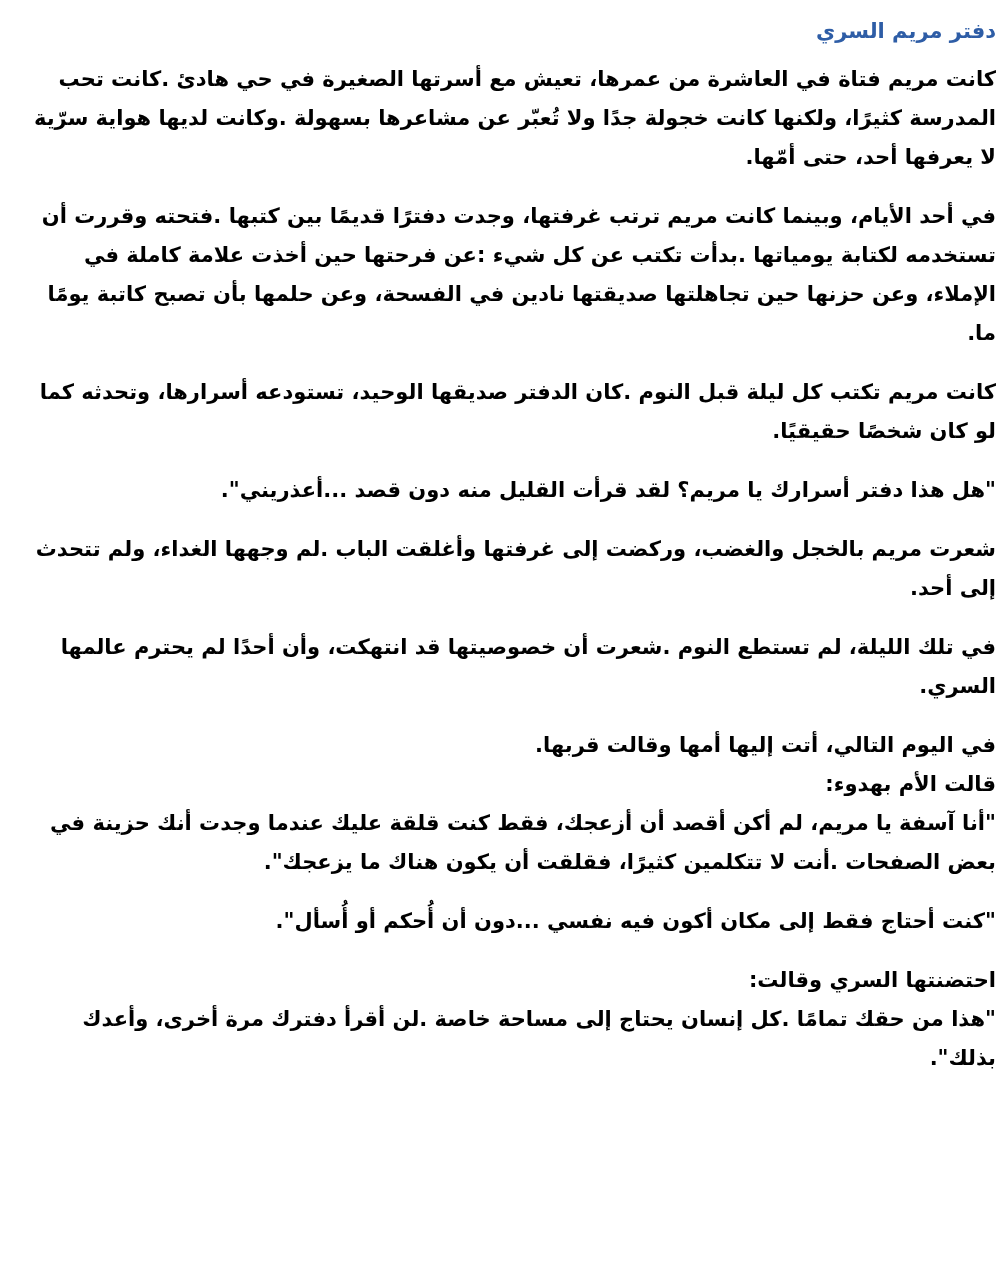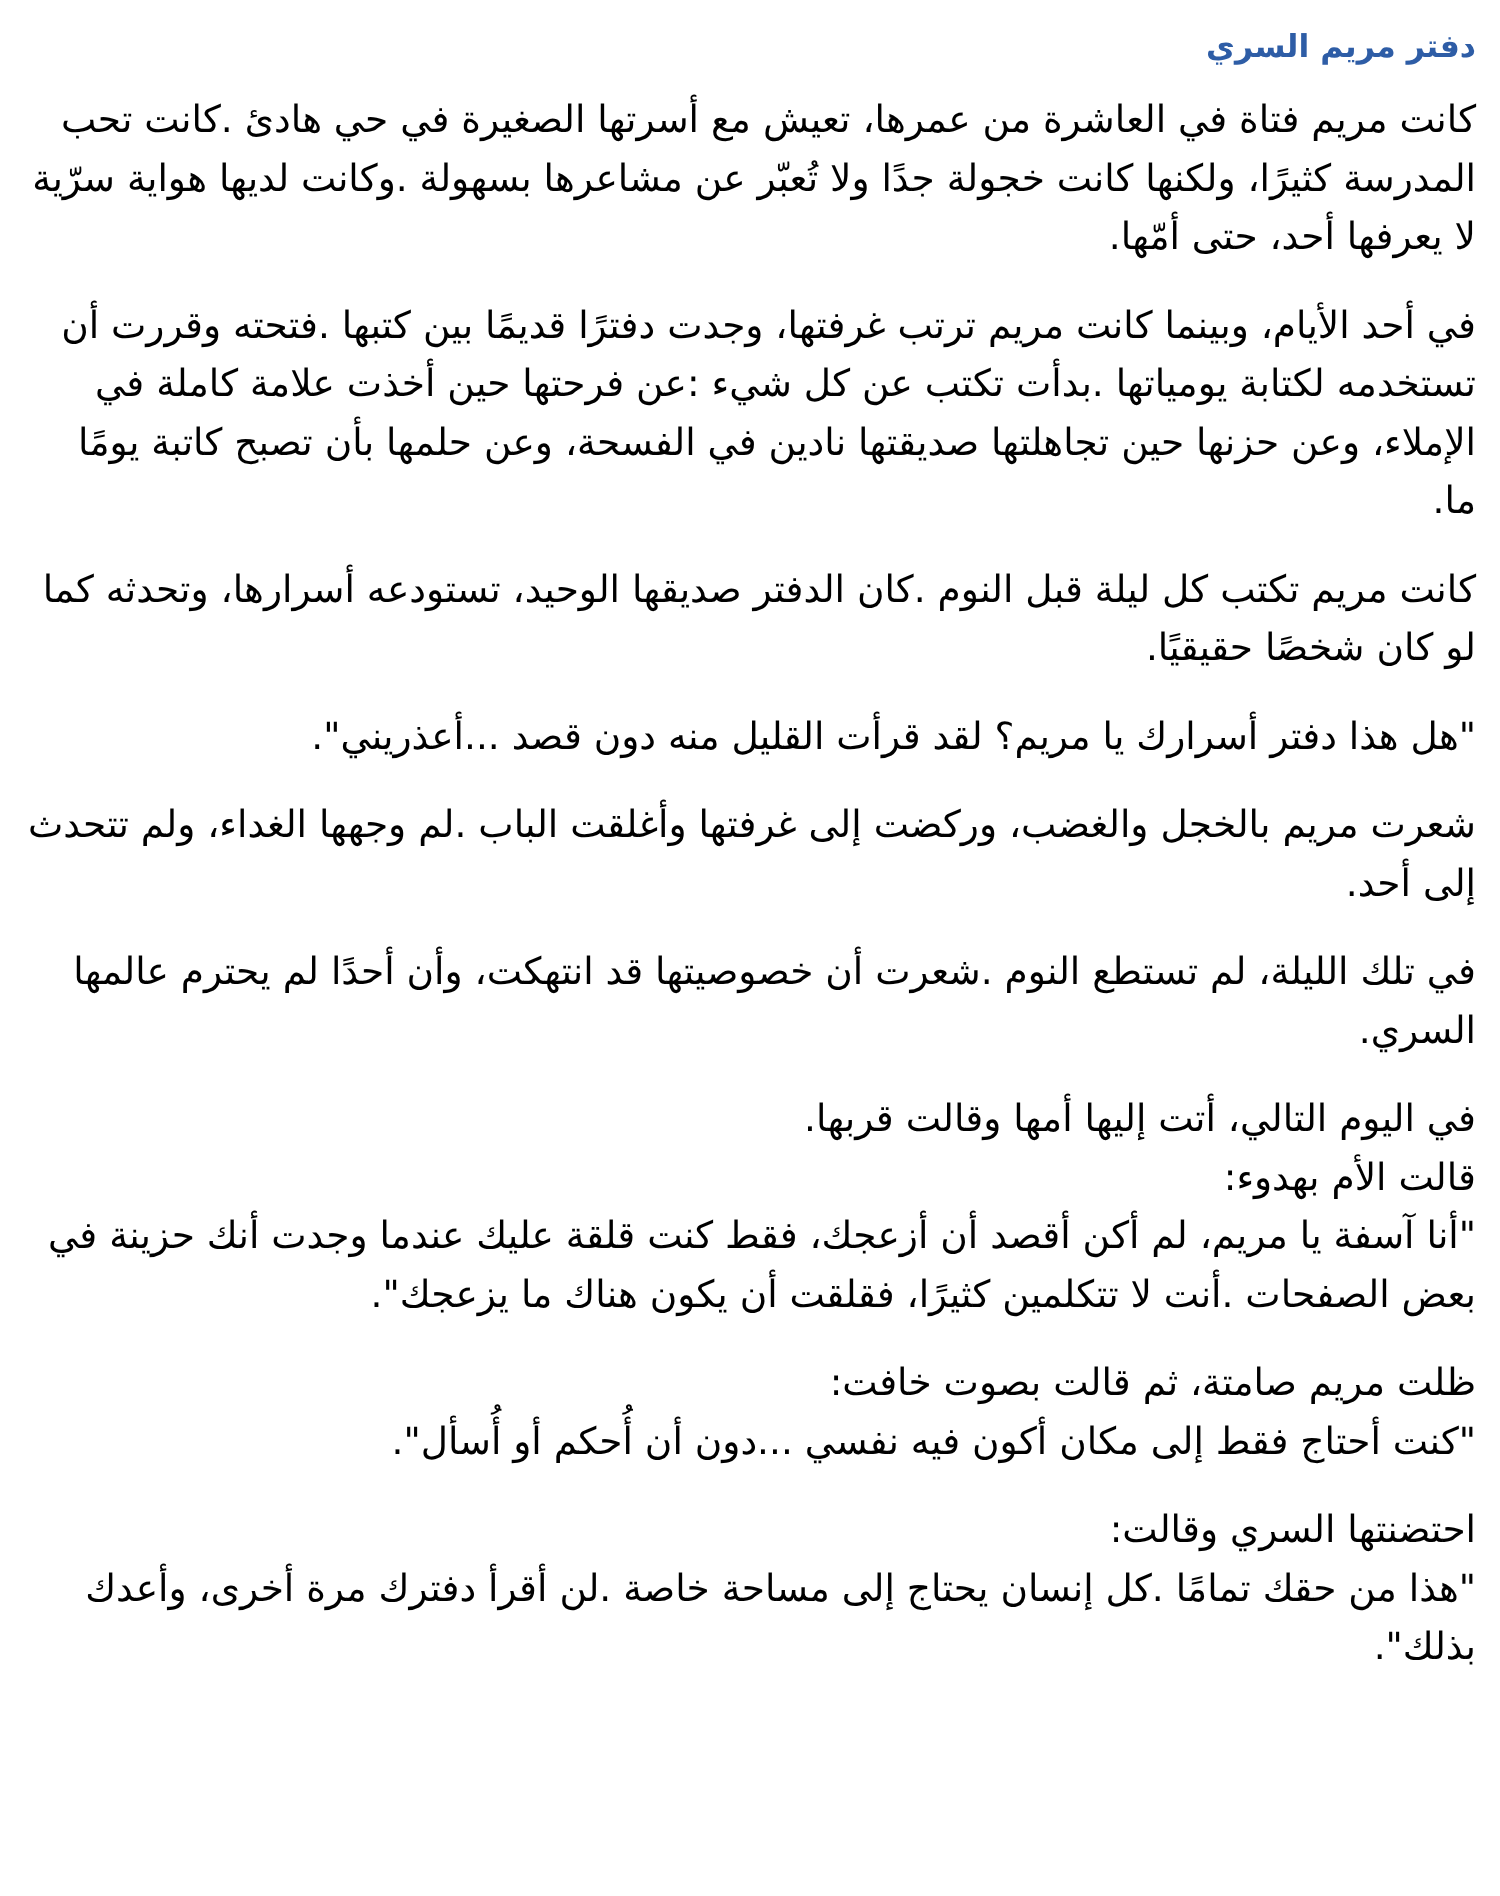--- a/index.html
+++ b/index.html
@@ -10,37 +10,37 @@
   body {
     width: 1000px;
     height: 1264px;
     overflow: hidden;
   }
   .page {
     direction: rtl;
     box-sizing: border-box;
     width: 1000px;
     min-height: 1264px;
-    padding: 14px 16px 0 16px;
+    padding: 14px 4px 0 16px;
     font-family: "DejaVu Sans", sans-serif;
     color: #000000;
     text-align: right;
   }
   .doc-title {
     margin: 0 0 12px 0;
     font-size: 21px;
     line-height: 34px;
     font-weight: bold;
     color: #2e5da6;
   }
   .para {
     margin: 0 0 20px 0;
-    font-size: 25px;
+    font-size: 21px;
     line-height: 39px;
-    font-weight: normal;
+    font-weight: bold;
   }
   .seg {
     display: block;
   }
 </style>
 </head>
 <body>
 
 <main class="page">
 
@@ -71,21 +71,20 @@
     <span class="seg">في تلك الليلة، لم تستطع النوم .شعرت أن خصوصيتها قد انتهكت، وأن أحدًا لم يحترم عالمها السري.</span>
   </div>
 
   <div class="para">
     <span class="seg">في اليوم التالي، أتت إليها أمها وقالت قربها.</span>
     <span class="seg">قالت الأم بهدوء:</span>
     <span class="seg">"أنا آسفة يا مريم، لم أكن أقصد أن أزعجك، فقط كنت قلقة عليك عندما وجدت أنك حزينة في بعض الصفحات .أنت لا تتكلمين كثيرًا، فقلقت أن يكون هناك ما يزعجك".</span>
   </div>
 
   <div class="para">
-    <span class="seg">ظلت مريم صامتة، ثم قالت بصوت خافت:</span>
     <span class="seg">"كنت أحتاج فقط إلى مكان أكون فيه نفسي ...دون أن أُحكم أو أُسأل".</span>
   </div>
 
   <div class="para">
     <span class="seg">احتضنتها السري وقالت:</span>
     <span class="seg">"هذا من حقك تمامًا .كل إنسان يحتاج إلى مساحة خاصة .لن أقرأ دفترك مرة أخرى، وأعدك بذلك".</span>
   </div>
 
 </main>
 

